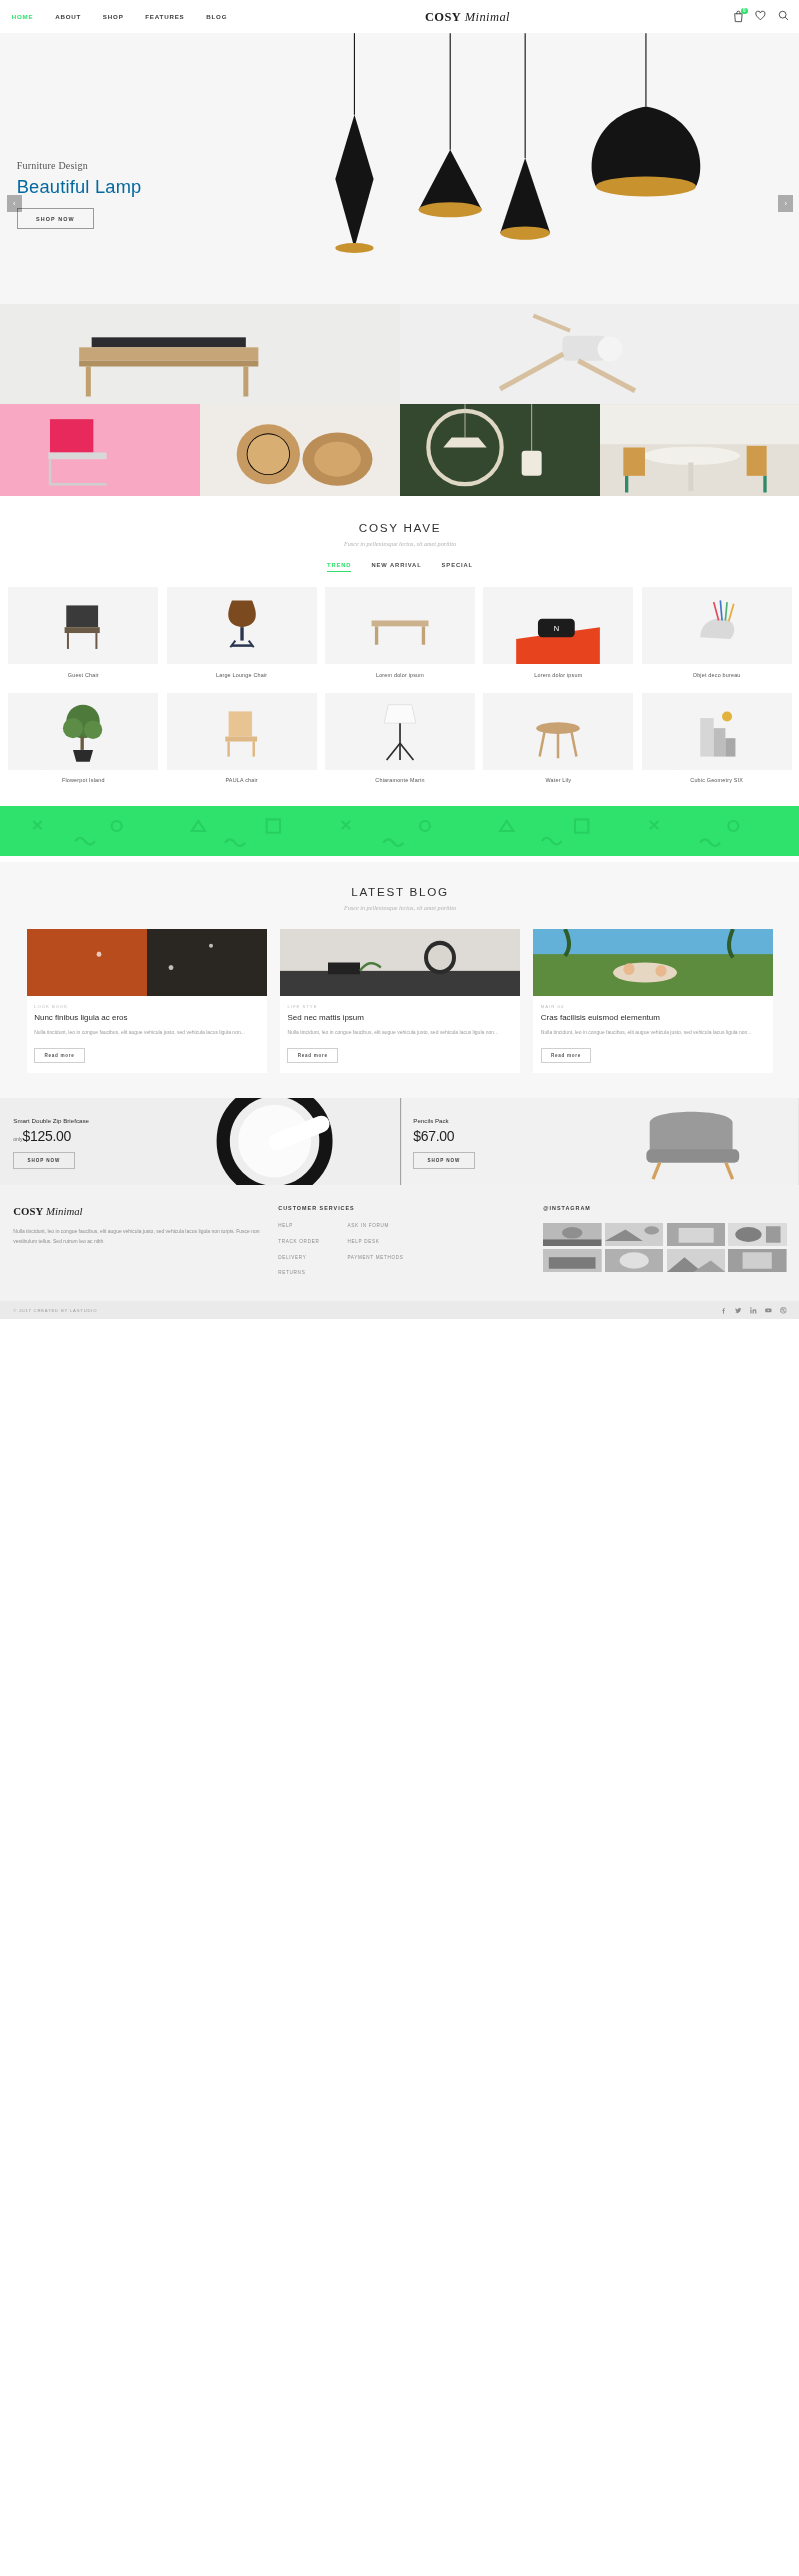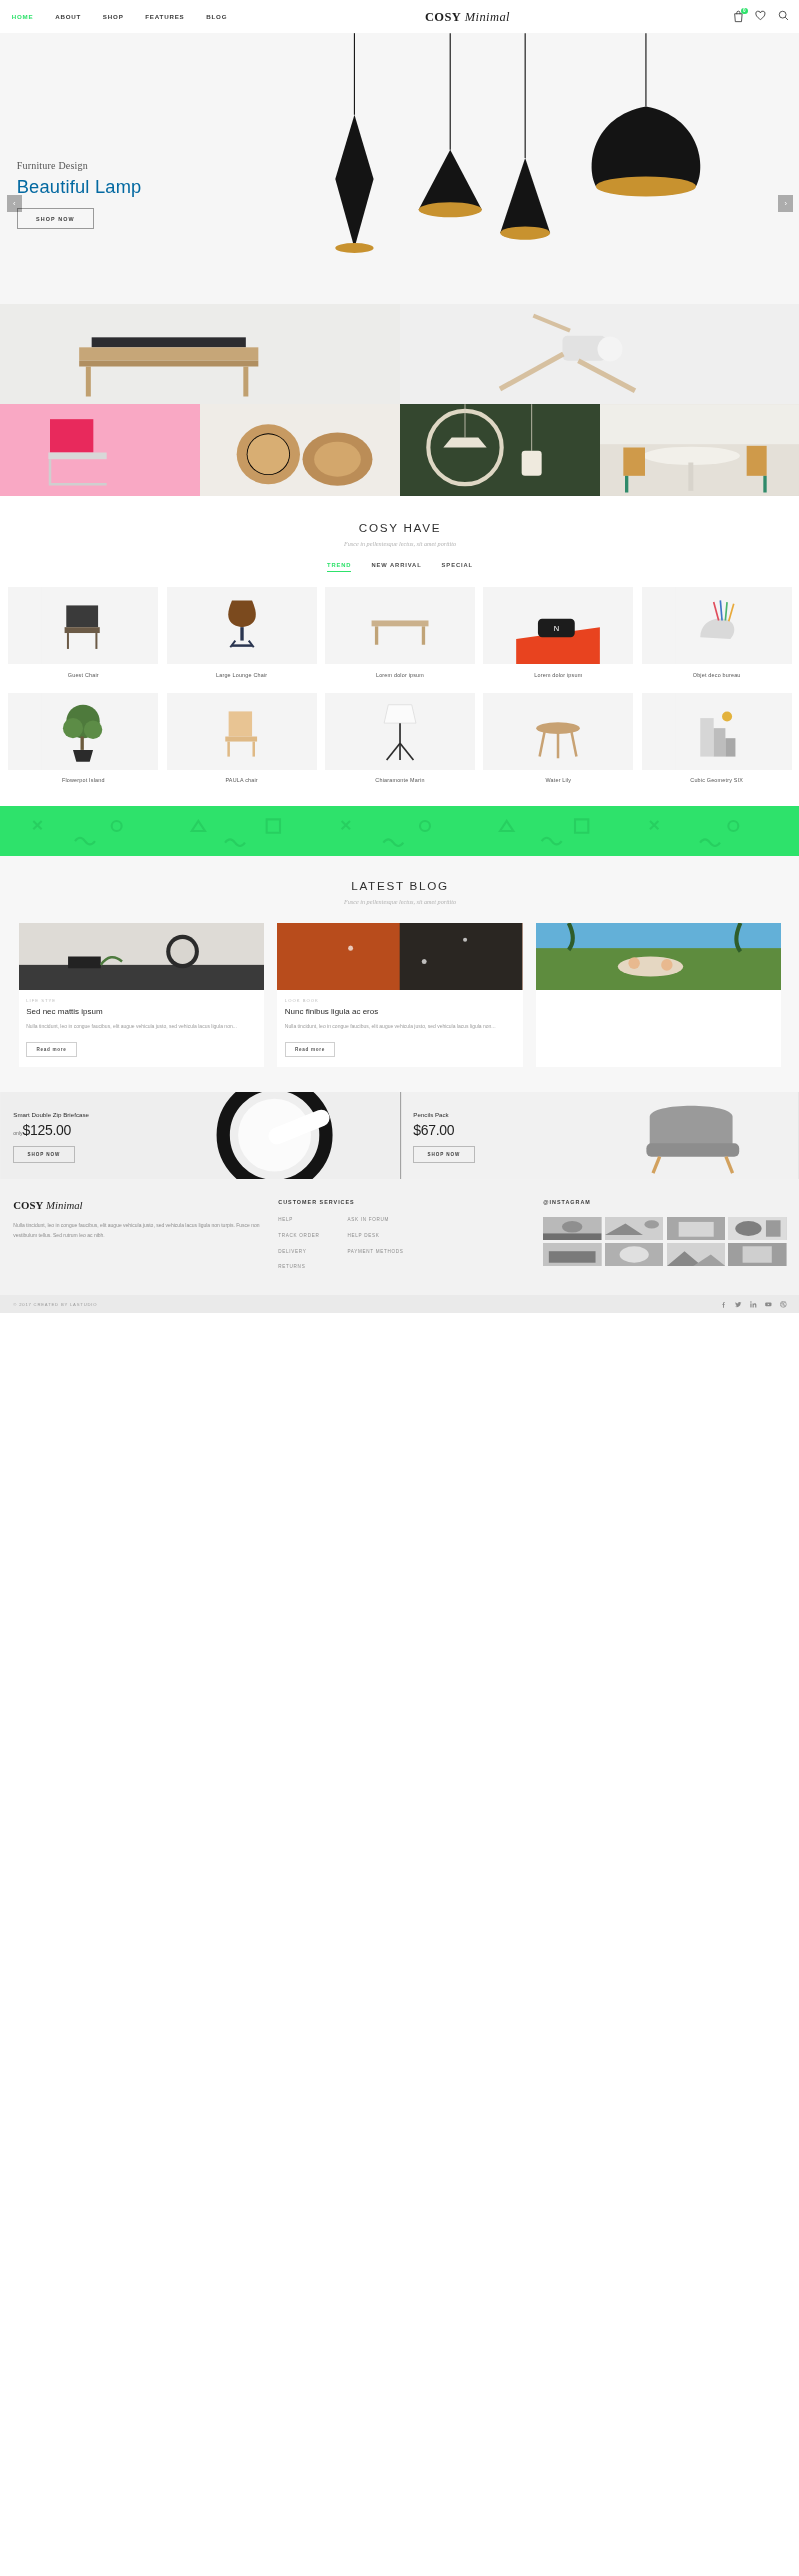--- a/index.html
+++ b/index.html
@@ -178,21 +178,21 @@
   .green-band {
     height: 50px;
     background: #2ee26b;
     margin-top: 23px;
     position: relative;
     overflow: hidden;
   }
   .green-band svg { display: block; }
 
   
-  .blog-wrap { background: #f7f7f7; padding: 23px 7px 25px; }
+  .blog-wrap { background: #f7f7f7; padding: 23px 15px 25px; margin-top: 6px; }
   .blog-grid {
     display: grid;
     grid-template-columns: repeat(3, 1fr);
     gap: 13.3px;
     padding: 18.3px 11.7px 0;
   }
   .blog-card { background: #ffffff; }
   .blog-img { height: 67px; position: relative; overflow: hidden; }
   .blog-body { padding: 8.3px 7.5px 10px; }
   .blog-cat {
@@ -585,66 +585,72 @@
 </div>
 
 <div class="blog-wrap">
   <div class="sec-title">LATEST BLOG</div>
   <div class="sec-sub">Fusce in pellentesque lectus, sit amet porttito</div>
   <div class="blog-grid">
 
     <div class="blog-card">
       <div class="blog-img">
         <svg width="100%" height="67" viewBox="0 0 300 80" preserveAspectRatio="none">
+            <rect width="300" height="80" fill="#c4561f"></rect>
+            <path d="M0 0 h150 v80 h-150z" fill="#b84c1c"></path>
+            <path d="M150 0 h150 v80 h-150z" fill="#2a2622"></path>
+            <circle cx="90" cy="30" r="3" fill="#fff" opacity=".7"></circle>
+            <circle cx="180" cy="46" r="3" fill="#fff" opacity=".7"></circle>
+            <circle cx="230" cy="20" r="2.5" fill="#fff" opacity=".7"></circle>
+          </svg>
+      </div>
+      <div class="blog-body">
+        <div class="blog-cat">LOOK BOOK</div>
+        <div class="blog-title">Nunc finibus ligula ac eros</div>
+        <div class="blog-exc">Nulla tincidunt, leo in congue faucibus, elit augue vehicula justo, sed vehicula lacus ligula non...</div>
+        <div class="btn-read">Read more</div>
+      </div>
+    </div>
+
+    <div class="blog-card">
+      <div class="blog-img">
+        <svg width="100%" height="67" viewBox="0 0 300 80" preserveAspectRatio="none">
             <rect width="300" height="80" fill="#dedbd6"></rect>
             <rect y="50" width="300" height="30" fill="#3a3a3a"></rect>
             <circle cx="200" cy="34" r="20" fill="#2b2b2b"></circle>
             <circle cx="200" cy="34" r="15" fill="#d9d6d0"></circle>
             <rect x="60" y="40" width="40" height="14" fill="#222"></rect>
             <path d="M100 50 q12 -16 26 -4" stroke="#4d7a3e" stroke-width="3" fill="none"></path>
           </svg>
       </div>
       <div class="blog-body">
         <div class="blog-cat">LIFE STYE</div>
         <div class="blog-title">Sed nec mattis ipsum</div>
-        <div class="blog-exc">Nulla tincidunt, leo in congue faucibus, elit augue vehicula justo, sed vehicula lacus ligula non...</div>
-        <div class="btn-read">Read more</div>
-      </div>
-    </div>
-
-    <div class="blog-card">
-      <div class="blog-img">
-        <svg width="100%" height="67" viewBox="0 0 300 80" preserveAspectRatio="none">
-            <rect width="300" height="80" fill="#c4561f"></rect>
-            <path d="M0 0 h150 v80 h-150z" fill="#b84c1c"></path>
-            <path d="M150 0 h150 v80 h-150z" fill="#2a2622"></path>
-            <circle cx="90" cy="30" r="3" fill="#fff" opacity=".7"></circle>
-            <circle cx="180" cy="46" r="3" fill="#fff" opacity=".7"></circle>
-            <circle cx="230" cy="20" r="2.5" fill="#fff" opacity=".7"></circle>
-          </svg>
-      </div>
-      <div class="blog-body">
-        <div class="blog-cat">LOOK BOOK</div>
-        <div class="blog-title">Nunc finibus ligula ac eros</div>
         <div class="blog-exc">Nulla tincidunt, leo in congue faucibus, elit augue vehicula justo, sed vehicula lacus ligula non...</div>
         <div class="btn-read">Read more</div>
       </div>
     </div>
 
     <div class="blog-card">
       <div class="blog-img">
         <svg width="100%" height="67" viewBox="0 0 300 80" preserveAspectRatio="none">
             <rect width="300" height="80" fill="#63b0d8"></rect>
             <rect y="30" width="300" height="50" fill="#5e8c3e"></rect>
             <path d="M40 0 q10 20 0 32" stroke="#2f5d2a" stroke-width="5" fill="none"></path>
             <path d="M250 0 q-10 22 0 34" stroke="#2f5d2a" stroke-width="5" fill="none"></path>
             <ellipse cx="140" cy="52" rx="40" ry="12" fill="#e5d7c2"></ellipse>
             <circle cx="120" cy="48" r="7" fill="#e8b98f"></circle>
             <circle cx="160" cy="50" r="7" fill="#e8b98f"></circle>
           </svg>
+      </div>
+      <div class="blog-body">
+        <div class="blog-cat">MAIN 04</div>
+        <div class="blog-title">Cras facilisis euismod elementum</div>
+        <div class="blog-exc">Nulla tincidunt, leo in congue faucibus, elit augue vehicula justo, sed vehicula lacus ligula non...</div>
+        <div class="btn-read">Read more</div>
       </div>
     </div>
 
   </div>
 </div>
 
 <div class="promos">
   <div class="promo one">
     <svg width="400" height="87" viewBox="0 0 480 105" style="position:absolute;inset:0">
       <rect width="480" height="105" fill="#eeeeee"></rect>

